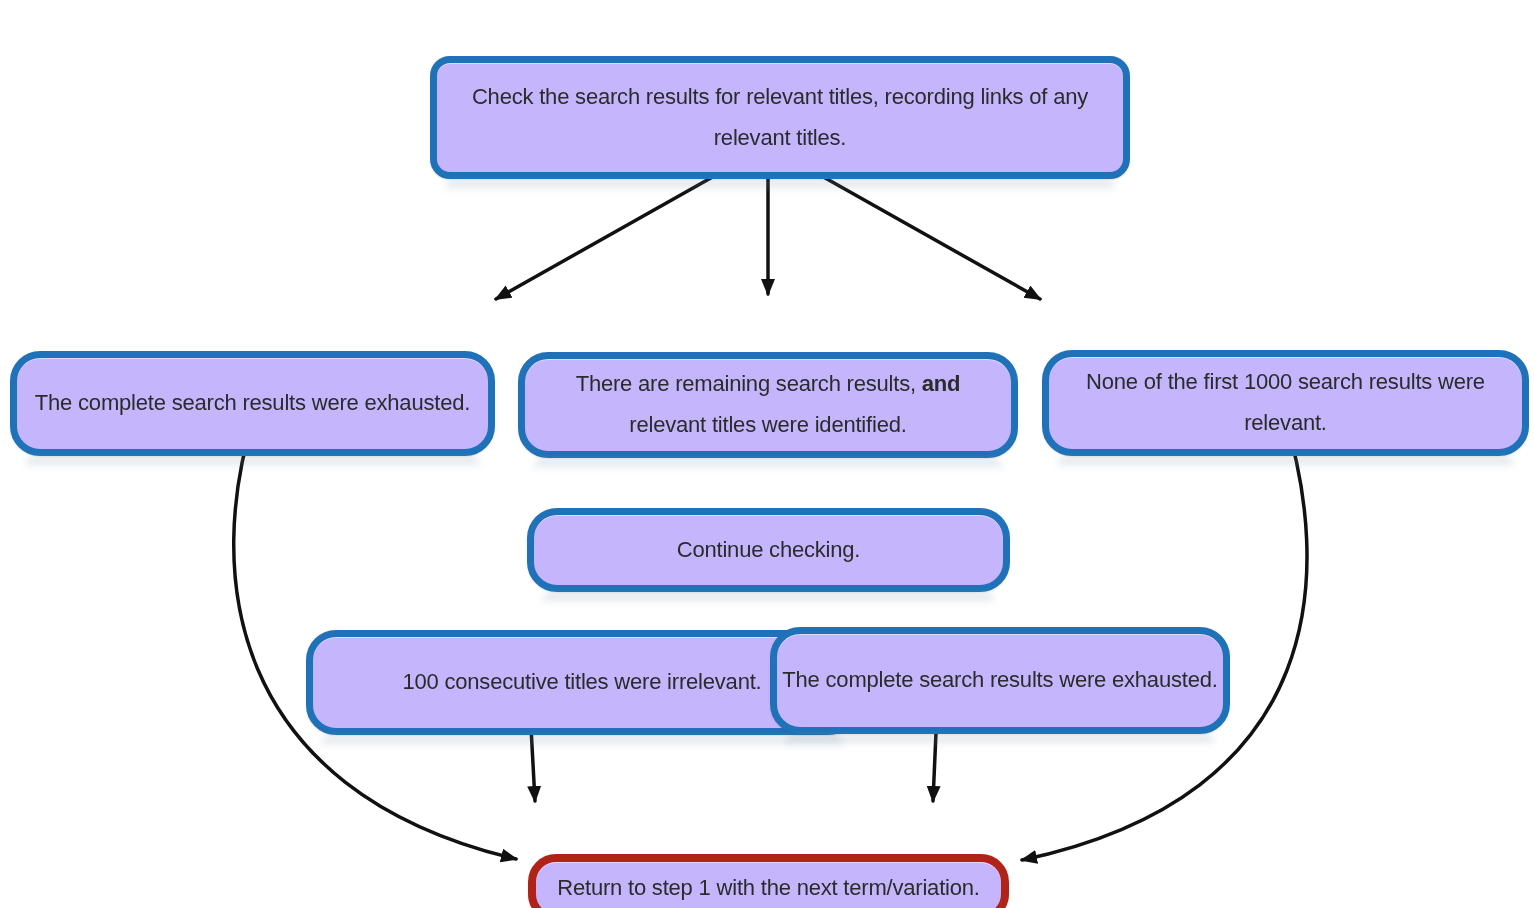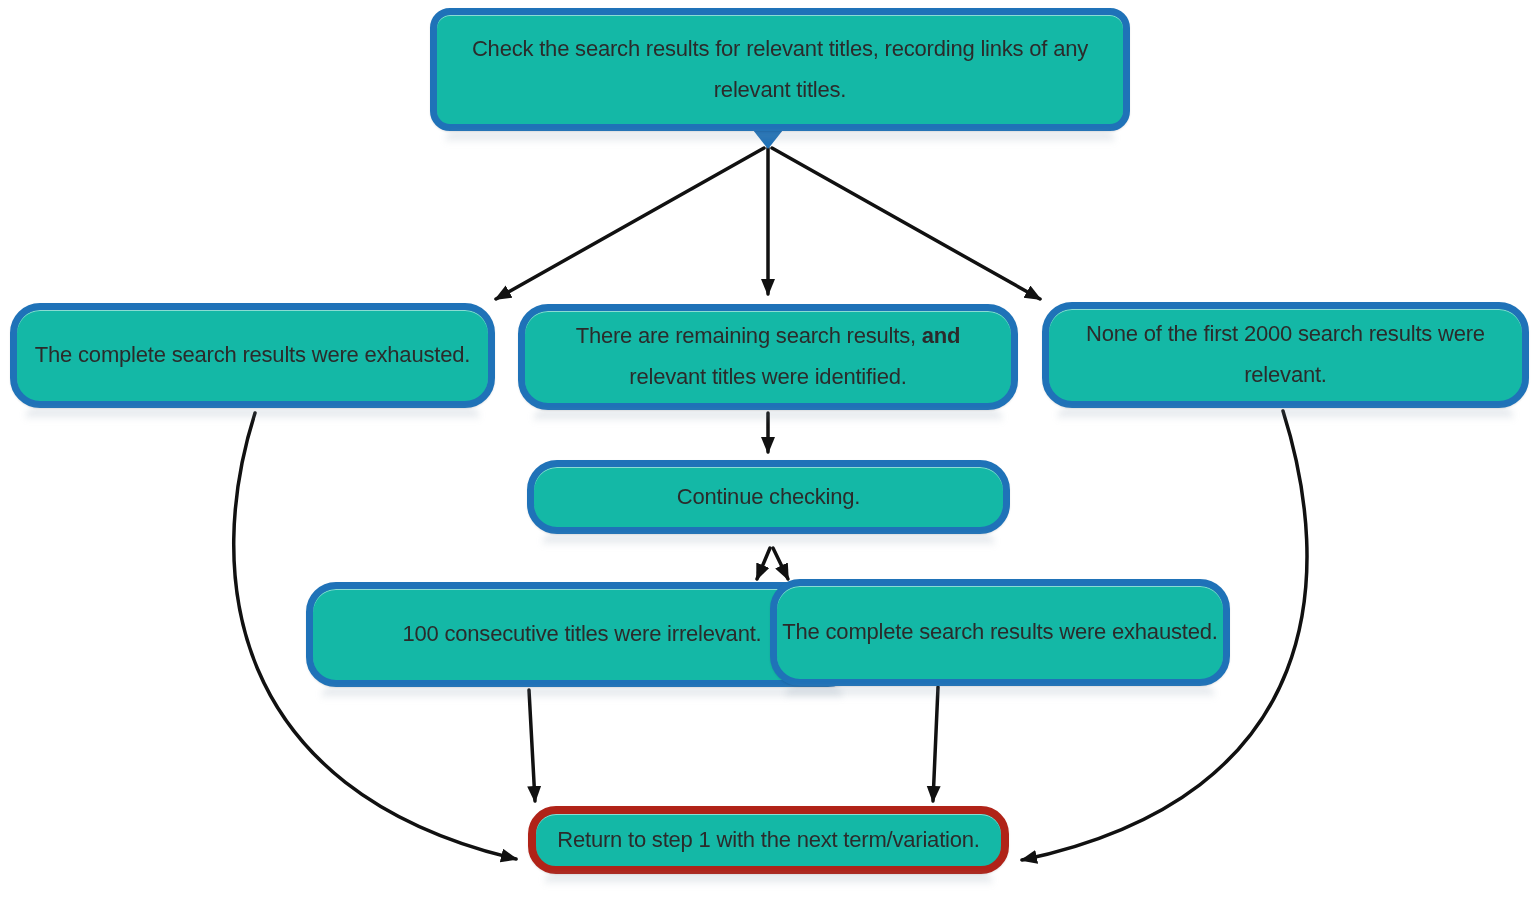--- a/index.html
+++ b/index.html
@@ -24,32 +24,33 @@
   }
   .connector-layer path.arrow{
     fill:none;
     stroke:var(--arrow-color);
     stroke-width:3.5;
     stroke-linecap:round;
   }
   .node{
     position:absolute;
     box-sizing:border-box;
-    background:#14b8a6;
+    background:#c4b5fd;
     border:7px solid var(--node-border-blue);
     border-radius:30px;
     display:flex;
     align-items:center;
     justify-content:center;
     text-align:center;
     font-size:22px;
     letter-spacing:-0.2px;
     line-height:1.85;
     padding:0 14px;
     box-shadow:0 1px 2px rgba(0,0,0,0.10), inset 0 1px 0 rgba(255,255,255,0.5);
+    margin-top:48px;
   }
   .node::after{ 
     content:"";
     position:absolute;
     left:8px;right:8px;top:calc(100% + 8px);height:16px;
     background:linear-gradient(to bottom, rgba(125,145,165,0.28), rgba(255,255,255,0) 75%);
     filter:blur(3px);
     border-radius:12px;
   }
   .node.red{border-color:var(--node-border-red);border-radius:28px;}
@@ -93,24 +94,24 @@
 
   <div class="node nowrap" style="left:10px;top:303px;width:485px;height:105px;">
     <span>The complete search results were exhausted.</span>
   </div>
 
   <div class="node" style="left:518px;top:304px;width:500px;height:106px;">
     <span><span>There are remaining search results, </span><b>and</b><span> relevant titles were identified.</span></span>
   </div>
 
   <div class="node" style="left:1042px;top:302px;width:487px;height:106px;">
-    <span>None of the first 2000 search results were relevant.</span>
+    <span>None of the first 1000 search results were relevant.</span>
   </div>
 
-  <div class="node nowrap" style="left:527px;top:460px;width:483px;height:74px;">
+  <div class="node nowrap" style="left:527px;top:460px;width:483px;height:84px;">
     <span>Continue checking.</span>
   </div>
 
   <div class="node nowrap" style="left:306px;top:582px;width:552px;height:105px;">
     <span>100 consecutive titles were irrelevant.</span>
   </div>
 
   <div class="node nowrap" style="left:770px;top:579px;width:460px;height:107px;padding:0 4px;">
     <span>The complete search results were exhausted.</span>
   </div>

